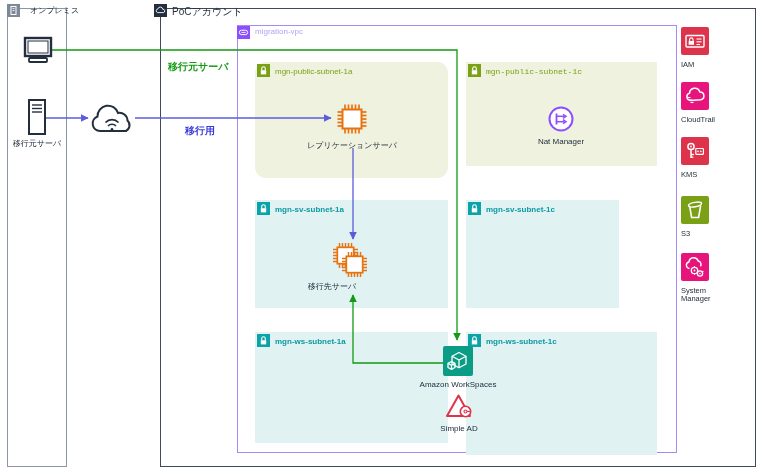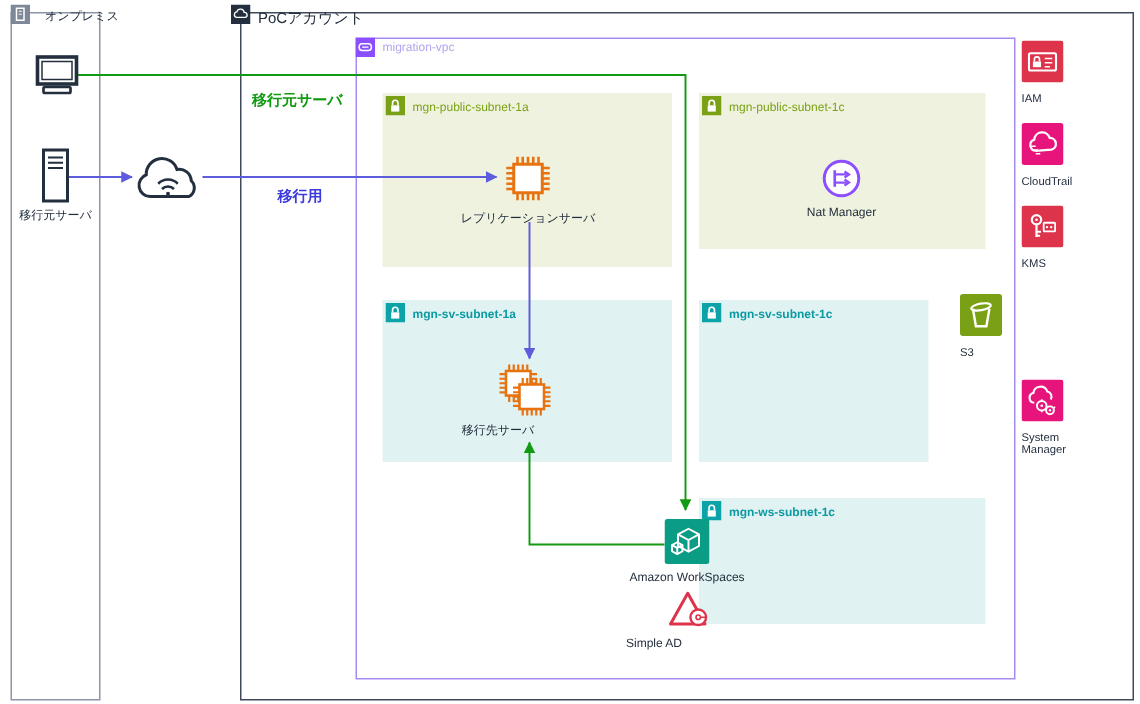--- a/index.html
+++ b/index.html
@@ -19,26 +19,26 @@
 
   .grp-title{position:absolute;z-index:4;white-space:nowrap;}
   .onprem-title{left:30px;top:5px;font-size:8px;color:#232F3E;}
   .poc-title{left:172px;top:5px;font-size:10px;color:#232F3E;}
   .vpc-title{left:255px;top:27px;font-size:8px;color:#B3A4F0;}
 
   
   .subnet{position:absolute;z-index:2;}
   .subnet.public{background:#EFF2DE;}
   .subnet.private{background:#E1F2F2;font-weight:bold;}
-  .sn-1a-pub{left:255px;top:62px;width:193px;height:116px;}
-  .sn-1c-pub{left:466px;top:62px;width:191px;height:104px;}
+  .sn-1a-pub{left:255px;top:62px;width:193px;height:116px;border-radius:11px;}
+  .sn-1c-pub{left:466px;top:62px;width:191px;height:104px;font-family:Liberation Mono, monospace;}
   .sn-1a-sv{left:255px;top:200px;width:193px;height:108px;}
   .sn-1c-sv{left:466px;top:200px;width:153px;height:108px;}
   .sn-1a-ws{left:255px;top:332px;width:193px;height:111px;}
-  .sn-1c-ws{left:466px;top:332px;width:191px;height:84px;}
+  .sn-1c-ws{left:466px;top:332px;width:191px;height:123px;}
   .subnet .sn-icon{position:absolute;left:2px;top:2px;width:13px;height:13px;}
   .subnet .sn-label{position:absolute;left:20px;top:5px;font-size:8px;white-space:nowrap;}
   .subnet.public .sn-label{color:#7AA116;}
   .subnet.private .sn-label{color:#0B9AA2;}
 
   
   .flow-label{position:absolute;z-index:4;font-weight:bold;font-size:10px;white-space:nowrap;}
   .lbl-verify{left:168px;top:60px;color:#129A12;}
   .lbl-migrate{left:185px;top:124px;color:#3B3BDB;font-family:Liberation Serif, serif;}
 
@@ -51,31 +51,31 @@
   .cloud-pos{left:90px;top:100px;}
   .rep-pos{left:333px;top:100px;}
   .rep-label{left:352px;top:140px;}
   .nat-pos{left:547px;top:105px;}
   .nat-label{left:561px;top:137px;}
   .tgt-pos{left:330px;top:240px;}
   .tgt-label{left:332px;top:281px;}
   .ws-pos{left:443px;top:346px;}
   .ws-label{left:458px;top:380px;}
   .sad-pos{left:441px;top:392px;}
-  .sad-label{left:436px;top:424px;}
+  .sad-label{left:459px;top:424px;}
 
   
   .overlay{position:absolute;left:0;top:0;z-index:3;pointer-events:none;}
 
   
   .service{position:absolute;width:56px;text-align:left;z-index:4;}
   .svc-iam{left:681px;top:27px;}
   .svc-cloudtrail{left:681px;top:82px;}
   .svc-kms{left:681px;top:137px;}
-  .svc-s3{left:640px;top:196px;}
+  .svc-s3{left:681px;top:196px;}
   .svc-sm{left:681px;top:253px;}
   .svc-icon{display:inline-block;width:28px;height:28px;}
   .svc-label{margin-top:2px;font-size:7.5px;color:#232F3E;line-height:1.1;}
 
   .hidden-defs{position:absolute;width:0;height:0;overflow:hidden;}
 </style>
 </head>
 <body>
 
 <div class="canvas">
@@ -162,20 +162,26 @@
         <use href="#sym-lock"></use>
       </svg>
     <div class="sn-label">mgn-sv-subnet-1a</div>
   </div>
   <div class="subnet private sn-1c-sv">
     <svg class="sn-icon" style="color:#0BA2A8">
         <use href="#sym-lock"></use>
       </svg>
     <div class="sn-label">mgn-sv-subnet-1c</div>
   </div>
+  <div class="subnet private sn-1a-ws">
+    <svg class="sn-icon" style="color:#0BA2A8">
+        <use href="#sym-lock"></use>
+      </svg>
+    <div class="sn-label">mgn-ws-subnet-1a</div>
+  </div>
   <div class="subnet private sn-1c-ws">
     <svg class="sn-icon" style="color:#0BA2A8">
         <use href="#sym-lock"></use>
       </svg>
     <div class="sn-label">mgn-ws-subnet-1c</div>
   </div>
 
   <svg class="overlay" width="760" height="469">
     <defs>
       <marker id="arrG" markerWidth="7" markerHeight="7" refX="5.5" refY="3" orient="auto">

